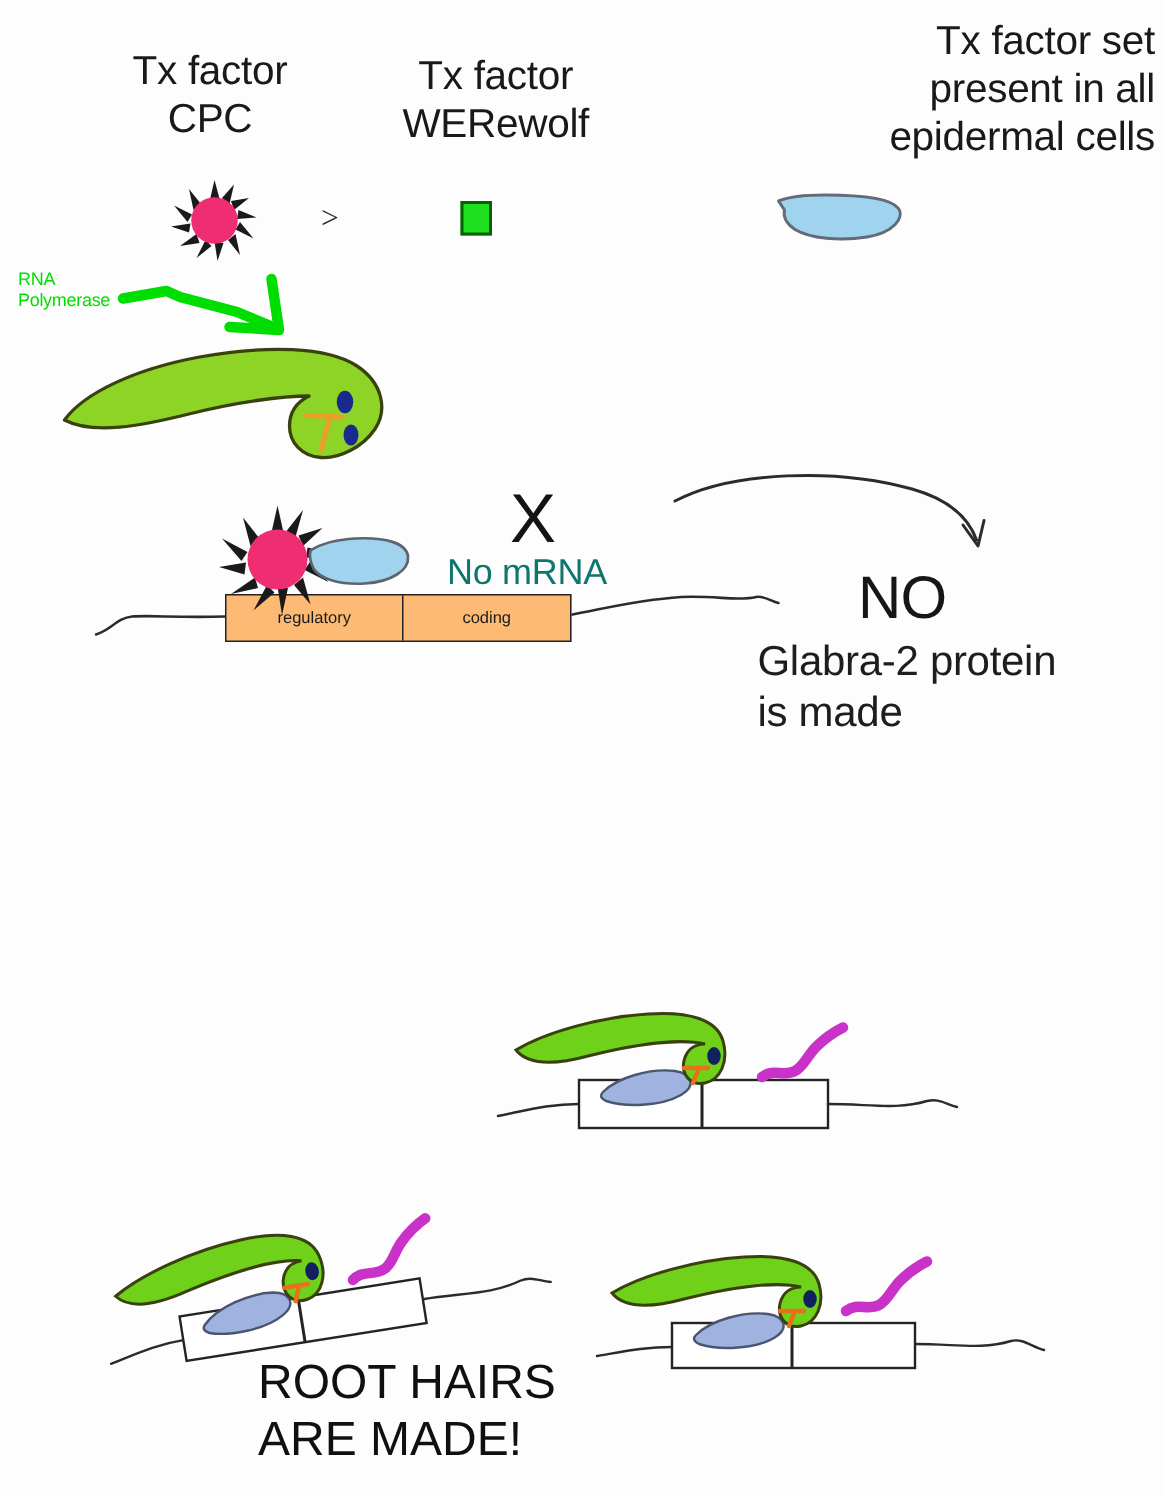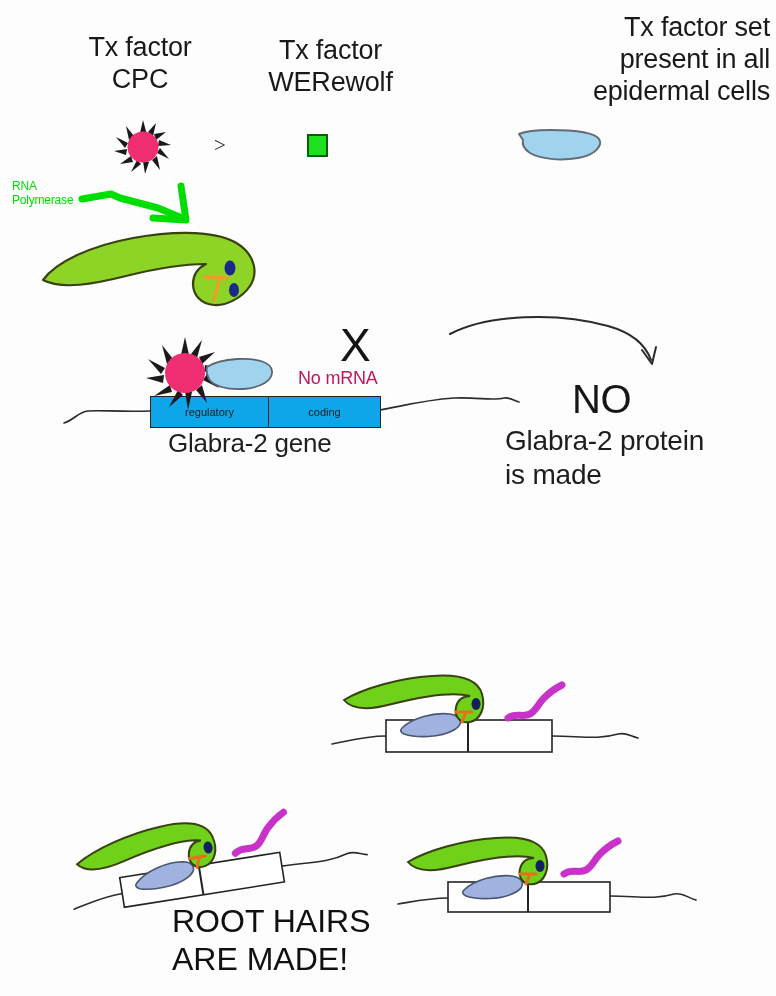--- a/index.html
+++ b/index.html
@@ -50,21 +50,21 @@
     height: 23px;
     background: #1ee01e;
     border: 2px solid #0b5f0b;
     box-sizing: border-box;
   }
 
   
   .gene-box {
     box-sizing: border-box;
     border: 1.6px solid #232323;
-    background: #0ea5e9;
+    background: #fdba74;
     display: flex;
   }
   .gene-seg {
     box-sizing: border-box;
     display: flex;
     align-items: center;
     justify-content: center;
     font-size: 11px;
     color: #1b1b1b;
     font-family: "Liberation Sans", sans-serif;
@@ -72,22 +72,22 @@
   .gene-seg.left { border-right: 1.6px solid #232323; }
 
   .gene-caption {
     font-size: 26px;
     color: #1f1f1f;
     letter-spacing: -0.2px;
   }
 
   
   .no-mrna {
-    font-size: 18px;
-    color: #be185d;
+    font-size: 24px;
+    color: #0f766e;
     letter-spacing: -0.2px;
   }
   .x-mark {
     font-size: 46px;
     color: #131313;
     font-family: "Liberation Sans", sans-serif;
     font-weight: 400;
   }
   .no-big {
     font-size: 40px;
@@ -227,21 +227,20 @@
   <div class="abs" style="left:205px; top:355px;">
     <svg width="70" height="38" viewBox="0 0 70 38">
       <path d="M2 12 C8 8 16 5 32 4 C52 3 66 7 67 16 C68 25 56 33 38 34 C22 35 8 31 4 24 C2 20 1 16 2 12 Z" fill="#9fd3ee" stroke="#5c6470" stroke-width="1.8" stroke-linejoin="round"></path>
     </svg>
   </div>
 
   <div class="txt x-mark" style="left:340px; top:318px;">X</div>
 
   <div class="txt no-mrna" style="left:298px; top:368px;">No mRNA</div>
 
-  <div class="txt gene-caption" style="left:168px; top:428px;">Glabra-2 gene</div>
 
   <div class="abs" style="left:448px; top:312px;">
     <svg width="220" height="62" viewBox="0 0 220 62">
       <path d="M2 22 C40 2 110 0 160 14 C185 21 198 34 203 48" fill="none" stroke="#2b2b2b" stroke-width="2" stroke-linecap="round"></path>
       <path d="M194 38 L204 52 L208 35" fill="none" stroke="#2b2b2b" stroke-width="2" stroke-linecap="round" stroke-linejoin="round"></path>
     </svg>
   </div>
 
   <div class="txt no-big" style="left:572px; top:376px;text-align:center;">NO</div>
 

